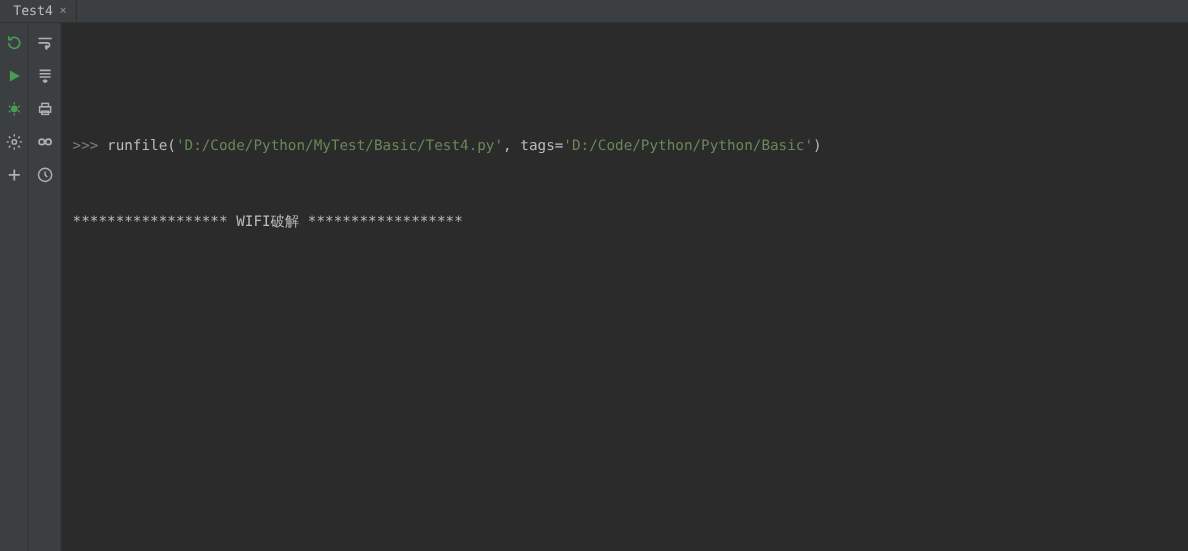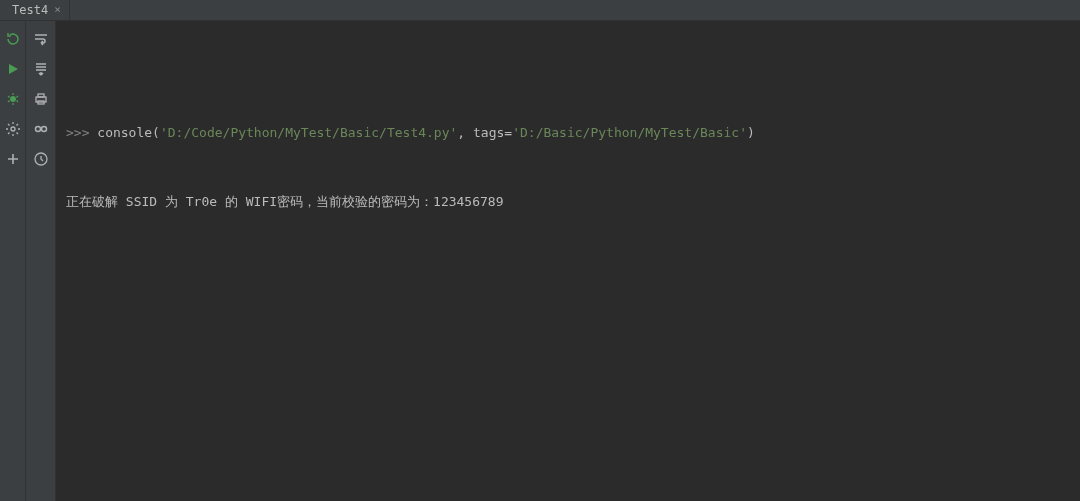--- a/index.html
+++ b/index.html
@@ -152,22 +152,22 @@
     <div class="tb-icon">
       <svg viewBox="0 0 16 16" stroke="#aeb0b2" stroke-width="1.3" fill="none">
           <circle cx="8" cy="8" r="6"></circle>
           <path d="M8 5v3l2 2"></path>
         </svg>
     </div>
   </div>
 
   <div class="console">
     <div class="line"></div>
-    <div class="line"><span class="prompt">&gt;&gt;&gt; </span><span>console(</span><span class="str">'D:/Code/Python/MyTest/Basic/Test4.py'</span><span>, tags=</span><span class="str">'D:/Basic/Python/MyTest/Basic'</span><span>)</span></div>
-    <div class="line">正在破解 SSID 为 Tr0e 的 WIFI密码，当前校验的密码为：123456789</div>
+    <div class="line"><span class="prompt">&gt;&gt;&gt; </span><span>runfile(</span><span class="str">'D:/Code/Python/MyTest/Basic/Test4.py'</span><span>, tags=</span><span class="str">'D:/Code/Python/Python/Basic'</span><span>)</span></div>
+    <div class="line">****************** WIFI破解 ******************</div>
     
     
     
     
     
     
     
     
     
     <div class="line"></div>

